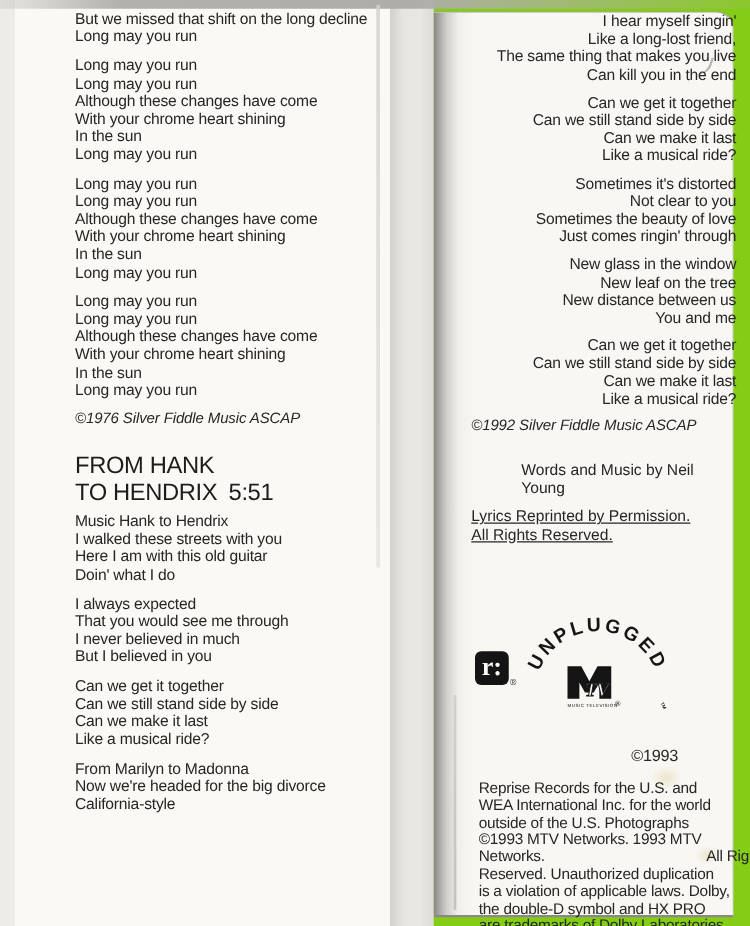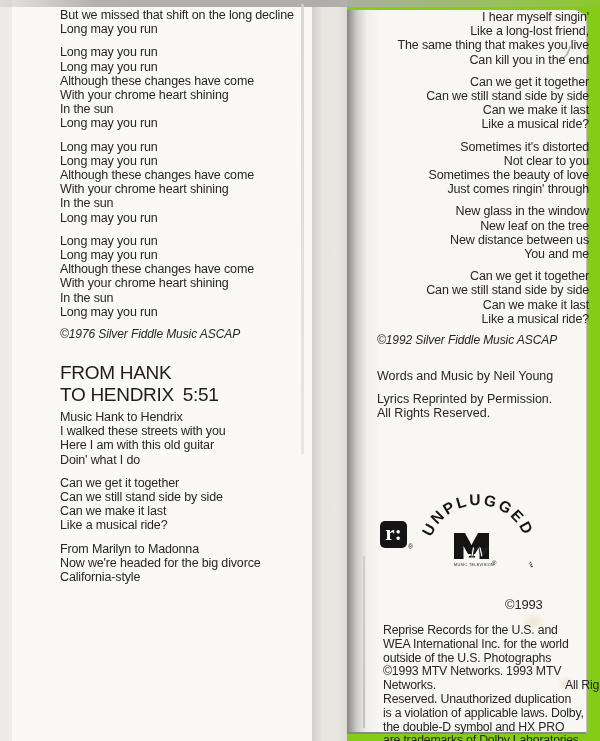--- a/index.html
+++ b/index.html
@@ -52,22 +52,22 @@
   .col-right{left:377px;top:0;width:212px;padding-top:10px;}
   .stanza{margin:0 0 9px 0;}
   .col-right .stanza{margin-bottom:8px;text-align:right;}
   .stanza .line{font-size:12.5px;line-height:14.2px;letter-spacing:-.15px;white-space:nowrap;}
   .copyright{font-size:12px;line-height:13px;letter-spacing:-.1px;margin:0 0 0 0;font-style:italic;}
   .song-title{
     margin:21px 0 5px 0;font-size:19px;line-height:21.5px;font-weight:normal;
     letter-spacing:-.3px;color:#1d1d1d;
   }
   .song-title .duration{margin-left:9px;}
-  .credit{margin-top:22px;font-size:12.5px;line-height:14.2px;}
-  .permission{margin-top:9px;}
+  .credit{margin-top:22px;font-size:12.5px;line-height:14.2px;margin-left:40px;}
+  .permission{margin-top:9px;text-decoration:underline;}
   .permission .line{font-size:12.5px;line-height:14.2px;}
 
   
   .reprise{
     position:absolute;left:380px;top:521px;width:27px;height:27px;
     background:#141414;border-radius:5px;color:#faf9f5;
     font-family:"Liberation Serif","DejaVu Serif",serif;font-weight:bold;
     font-size:21px;line-height:25px;text-align:center;
   }
   .reprise-reg{position:absolute;left:408px;top:543px;font-size:7px;color:#333;}
@@ -129,20 +129,26 @@
       </div>
     <div class="copyright">©1976 Silver Fiddle Music ASCAP</div>
 
     <h2 class="song-title"><span>FROM HANK</span><br><span>TO HENDRIX</span><span class="duration">5:51</span></h2>
 
     <div class="stanza">
         <div class="line">Music Hank to Hendrix</div>
         <div class="line">I walked these streets with you</div>
         <div class="line">Here I am with this old guitar</div>
         <div class="line">Doin' what I do</div>
+      </div>
+    <div class="stanza">
+        <div class="line">I always expected</div>
+        <div class="line">That you would see me through</div>
+        <div class="line">I never believed in much</div>
+        <div class="line">But I believed in you</div>
       </div>
     <div class="stanza">
         <div class="line">Can we get it together</div>
         <div class="line">Can we still stand side by side</div>
         <div class="line">Can we make it last</div>
         <div class="line">Like a musical ride?</div>
       </div>
     <div class="stanza">
         <div class="line">From Marilyn to Madonna</div>
         <div class="line">Now we're headed for the big divorce</div>

